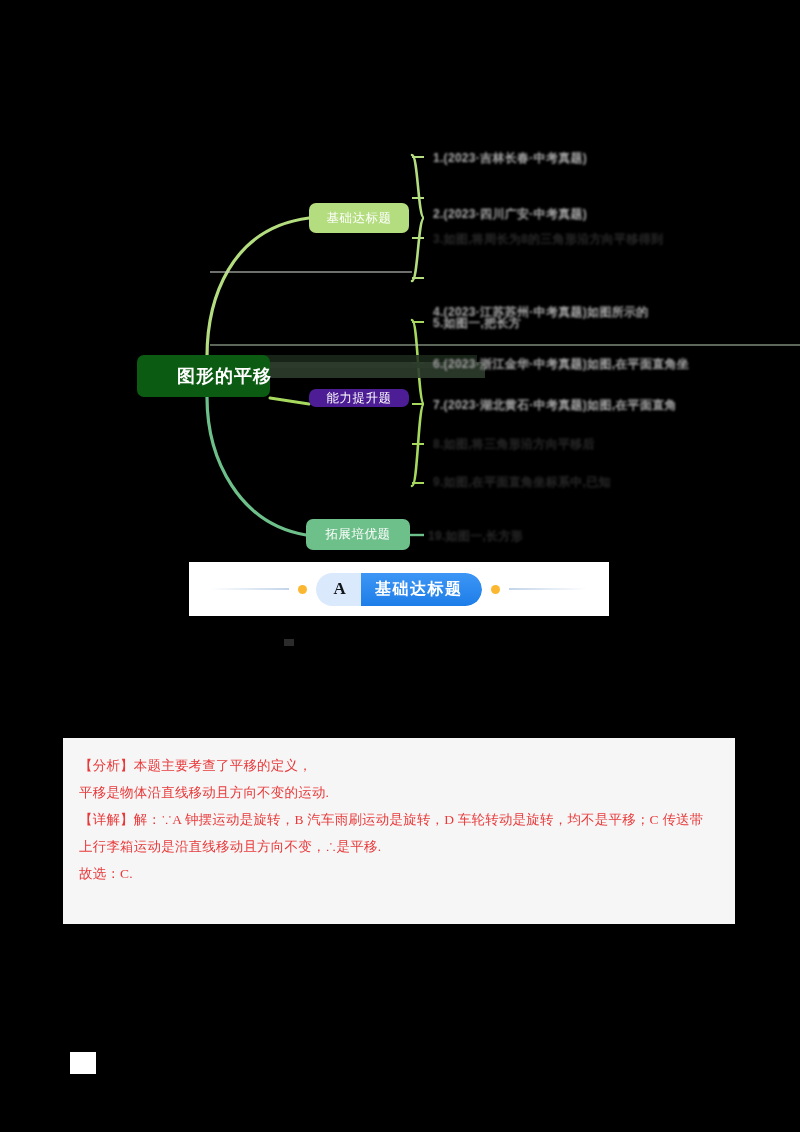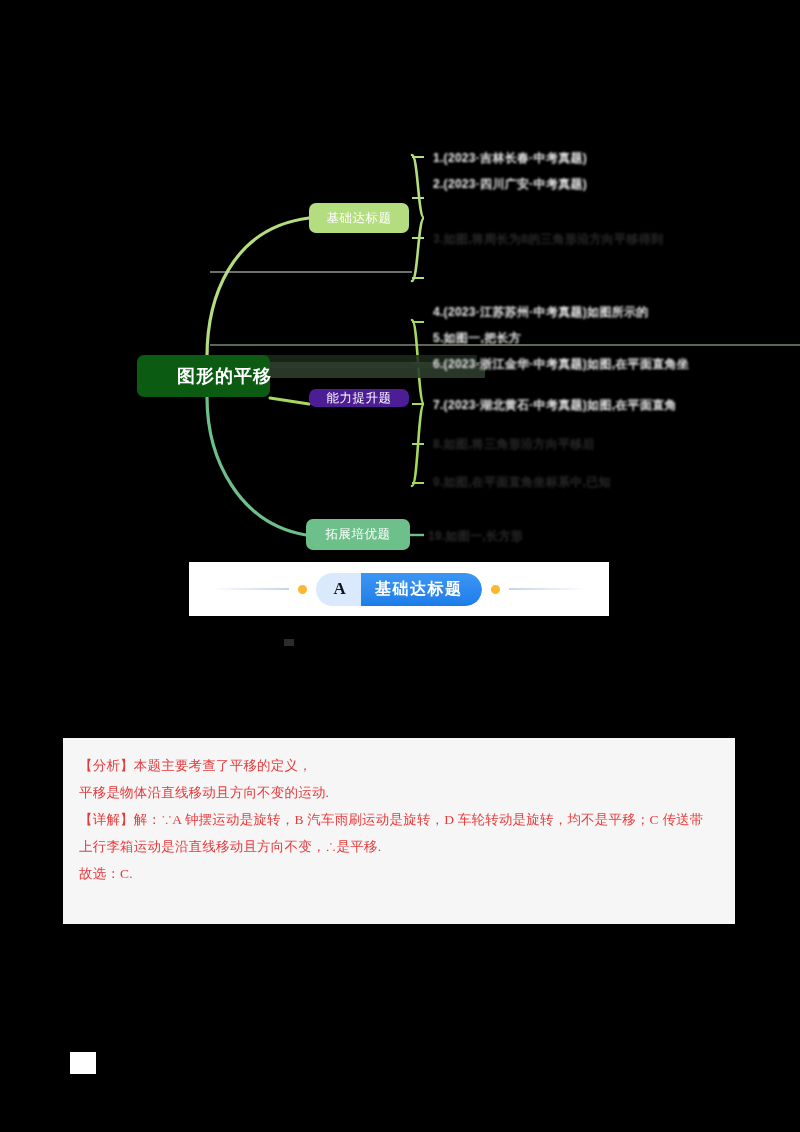--- a/index.html
+++ b/index.html
@@ -59,21 +59,21 @@
     font-weight: normal;
     letter-spacing: 0.5px;
   }
   .branch-1 { left: 309px; top: 203px; width: 100px; height: 30px; background: #b4dd7f; }
   .branch-2 { left: 309px; top: 389px; width: 100px; height: 18px; background: #4c1d95; }
   .branch-3 { left: 306px; top: 519px; width: 104px; height: 31px; background: #6ec08a; }
 
   
   .subitem {
     position: absolute;
-    color: #e5e5e5;
+    color: #a3a3a3;
     font-size: 12px;
     font-weight: 600;
     white-space: nowrap;
     letter-spacing: 0.3px;
     filter: blur(0.9px);
     text-shadow: 0 0 2px #1d1d1d;
     overflow: hidden;
   }
   .subitem-dim {
     color: #242424;
@@ -243,25 +243,25 @@
     <span>基础达标题</span>
   </div>
   <div class="node branch-node branch-2">
     <span>能力提升题</span>
   </div>
   <div class="node branch-node branch-3">
     <span>拓展培优题</span>
   </div>
 
   <div class="subitem" style="left:433px; top:150px;">1.(2023·吉林长春·中考真题)</div>
-  <div class="subitem" style="left:433px; top:176px;text-align:center;">2.(2023·四川广安·中考真题)</div>
+  <div class="subitem" style="left:433px; top:206px;text-align:center;">2.(2023·四川广安·中考真题)</div>
   <div class="subitem subitem-dim" style="left:433px; top:231px;">3.如图,将周长为8的三角形沿方向平移得到</div>
   <div class="subitem" style="left:433px; top:270px;margin-top:34px;">4.(2023·江苏苏州·中考真题)如图所示的</div>
 
-  <div class="subitem" style="left:433px; top:330px;">5.如图一,把长方</div>
+  <div class="subitem" style="left:433px; top:315px;">5.如图一,把长方</div>
   <div class="subitem" style="left:433px; top:356px;">6.(2023·浙江金华·中考真题)如图,在平面直角坐</div>
   <div class="subitem" style="left:433px; top:397px;">7.(2023·湖北黄石·中考真题)如图,在平面直角</div>
   <div class="subitem subitem-dim" style="left:433px; top:436px;text-align:right;">8.如图,将三角形沿方向平移后</div>
   <div class="subitem subitem-dim" style="left:433px; top:474px;">9.如图,在平面直角坐标系中,已知</div>
 
   <div class="subitem subitem-dim" style="left:428px; top:528px;">19.如图一,长方形</div>
 </div>
 
 <div class="tiny-artifact"></div>
 

